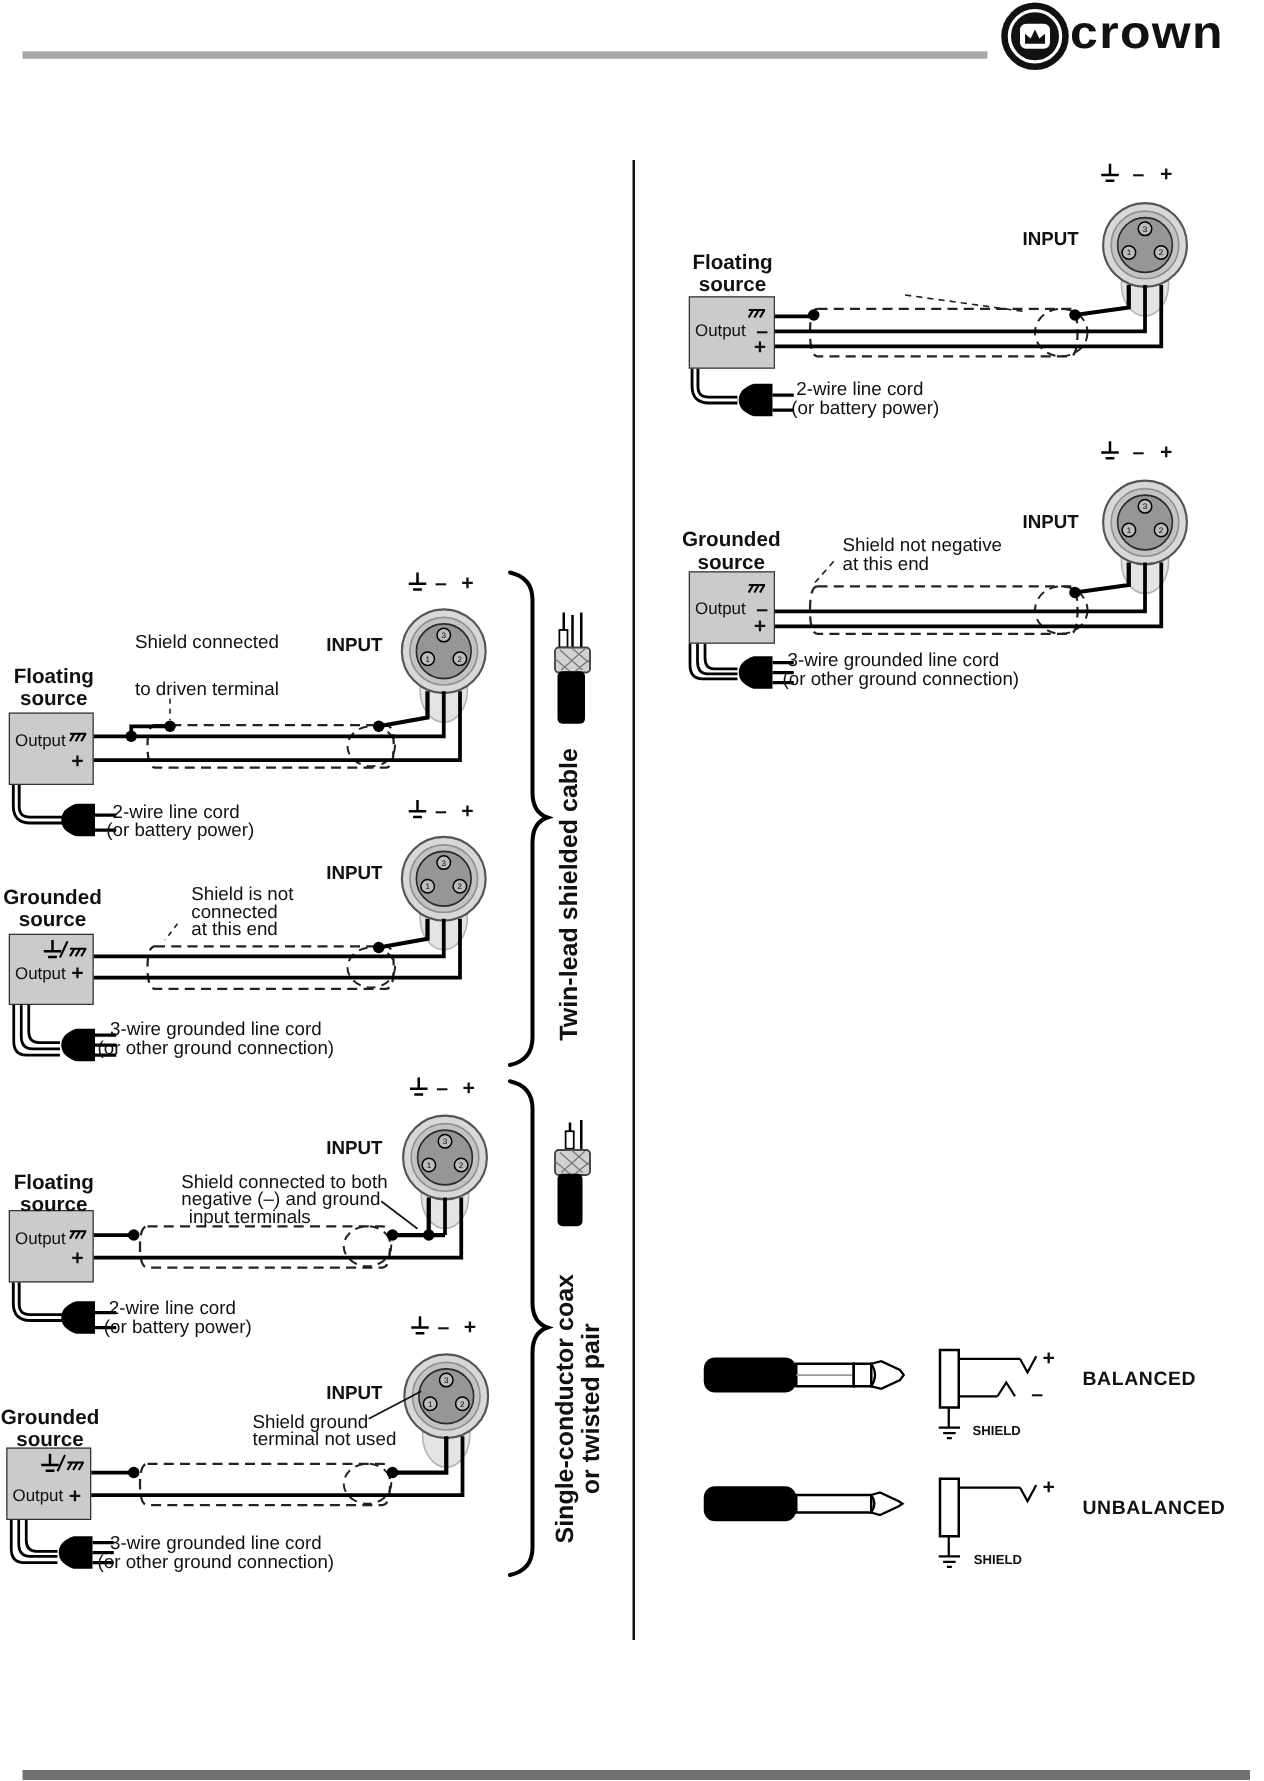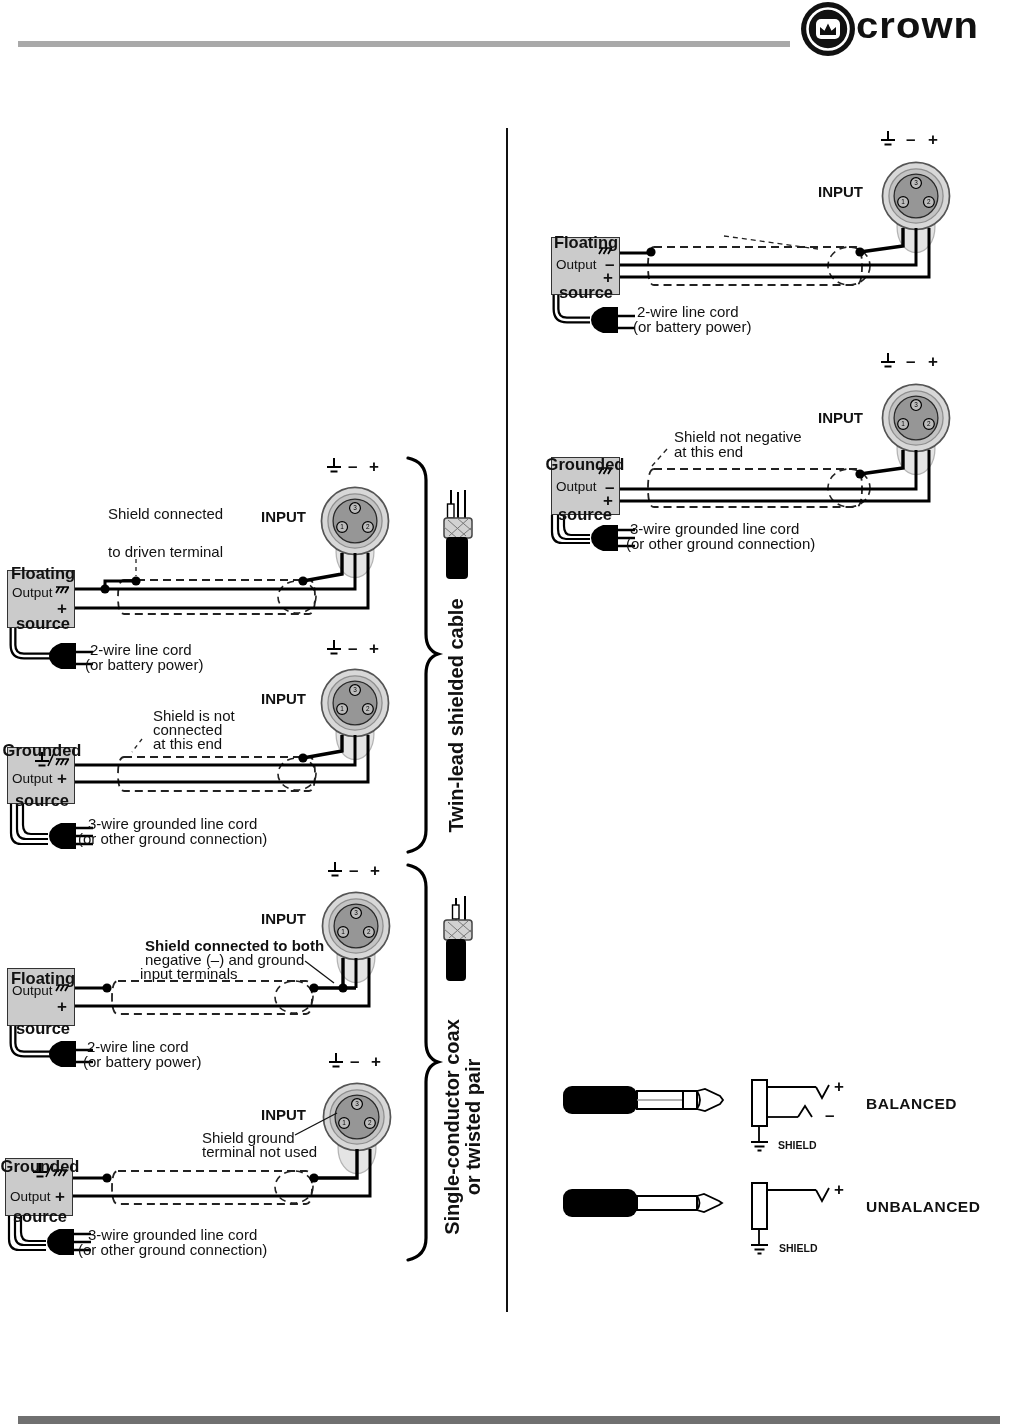--- a/index.html
+++ b/index.html
@@ -1,21 +1,21 @@
 <!DOCTYPE html>
 <html><head>
 <meta charset="utf-8">
 <style>
   html,body{margin:0;padding:0;background:#fff;}
   #page{position:relative;width:1011px;height:1425px;background:#fff;overflow:hidden;
         font-family:"Liberation Sans",sans-serif;color:#111;}
   .t{position:absolute;white-space:nowrap;font-size:15px;line-height:15px;color:#111;}
   .b{font-weight:bold;}
   .src{position:absolute;text-align:center;font-weight:bold;font-size:16.5px;line-height:18px;}
-  .src span{display:block;margin-top:32px;}
+  .src span{display:block;}
   .note{position:absolute;text-align:center;font-size:14.5px;line-height:16px;}
   .note span{display:block;}
   .sym{font-weight:bold;font-size:17px;line-height:17px;}
   .obox{position:absolute;background:#cbcbcb;border:1.6px solid #333;box-sizing:border-box;}
   .vlabel{position:absolute;text-align:center;font-weight:bold;font-size:20px;line-height:21px;transform:rotate(-90deg);}
   .vlabel span{display:block;}
   .bar{position:absolute;}
   svg{position:absolute;overflow:visible;}
   #wiring{left:0;top:0;pointer-events:none;}
   .logo-text{position:absolute;font-weight:bold;font-size:37px;line-height:37px;letter-spacing:1px;transform:scaleX(1.08);transform-origin:left top;}
@@ -350,23 +350,23 @@
   <div class="t" style="left:88px;top:816px;">3-wire grounded line cord</div>
   <div class="t" style="left:78px;top:831px;">(or other ground connection)</div>
 
   <div class="t b" style="left:261px;top:911px;">INPUT</div>
   <div class="t sym" style="left:349px;top:862px;">–</div>
   <div class="t sym" style="left:370px;top:862px;">+</div>
   <div class="src" style="left:5px;top:937px;width:76px;">
     <span>Floating</span>
       <span>source</span>
   </div>
-  <div class="t" style="left:145px;top:938px;font-weight:bold;">Shield connected to both</div>
+  <div class="t" style="left:145px;top:938px;">Shield connected to both</div>
   <div class="t" style="left:145px;top:952px;">negative (–) and ground</div>
-  <div class="t" style="left:140px;top:966px;">input terminals</div>
+  <div class="t" style="left:151px;top:966px;">input terminals</div>
   <div class="t" style="left:12px;top:983px;font-size:13.5px;">Output</div>
   <div class="t sym" style="left:57px;top:998px;">+</div>
   <div class="t" style="left:87px;top:1039px;">2-wire line cord</div>
   <div class="t" style="left:83px;top:1054px;">(or battery power)</div>
 
   <div class="t b" style="left:261px;top:1107px;">INPUT</div>
   <div class="t sym" style="left:350px;top:1053px;">–</div>
   <div class="t sym" style="left:371px;top:1053px;">+</div>
   <div class="src" style="left:0px;top:1125px;width:80px;">
     <span>Grounded</span>

